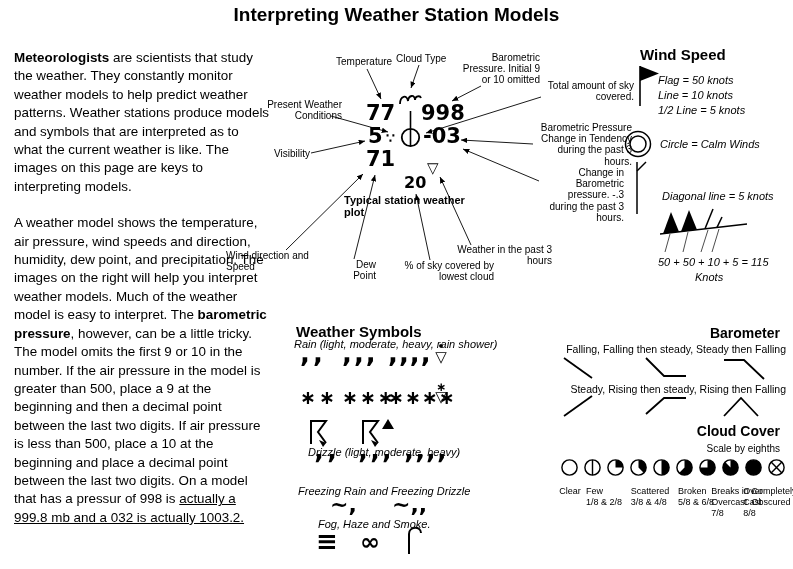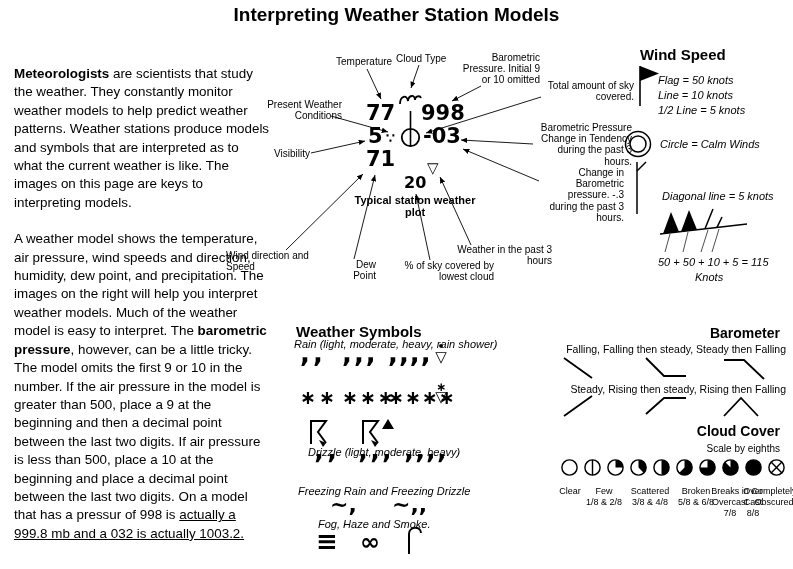--- a/index.html
+++ b/index.html
@@ -8,34 +8,34 @@
     position: relative; width: 793px; height: 569px; margin: 0 auto;
     background: #ffffff; color: #000;
     font-family: "Liberation Sans", sans-serif; overflow: hidden;
   }
   .page-title {
     position: absolute; top: 4px; left: 0; right: 0; margin: 0;
     text-align: center; font-size: 19px; font-weight: bold;
   }
   .intro { position: absolute; left: 14px; top: 49px; width: 256px;
            font-size: 13.4px; line-height: 18.4px; }
-  .intro p { margin: 16px 0 18px 0; }
+  .intro p { margin: 0 0 18px 0; }
   .u { text-decoration: underline; }
   .abs { position: absolute; }
   .lbl { position: absolute; font-size: 10px; line-height: 1.12; }
   .center { text-align: right; }
   .plotnum { position: absolute; font-weight: bold; font-size: 21px; line-height: 1;
              font-family: "DejaVu Sans", sans-serif; }
   .sec-title { position: absolute; font-size: 14px; font-weight: bold; }
   .small { position: absolute; font-size: 11px; line-height: 1.15; font-style: italic; }
   .glyph { position: absolute; font-weight: bold; line-height: 1;
            font-family: "DejaVu Sans", sans-serif; }
   .stack { position: absolute; text-align: center; line-height: 0.78; font-weight: bold;
            font-family: "DejaVu Sans", sans-serif; }
-  .cc-label { position: absolute; font-size: 9px; line-height: 1.2; text-align: center;
+  .cc-label { position: absolute; font-size: 9px; line-height: 1.2; text-align: left;
               white-space: pre-line; transform: translateX(-50%); }
   .cc-sym { position: absolute; width: 19px; height: 19px; }
   svg.overlay { position: absolute; left: 0; top: 0; }
 </style>
 </head>
 <body>
 
 <div class="page">
 
   <h1 class="page-title">Interpreting Weather Station Models</h1>
@@ -124,21 +124,21 @@
   <div class="plotnum" style="left:368px;top:126px">5</div>
   <div class="abs" style="left:386px;top:130px;font-size:14px;font-weight:bold">∵</div>
   <svg class="abs" style="left:400px;top:127px" width="21" height="21" viewBox="0 0 21 21">
     <circle cx="10.5" cy="10.5" r="8.7" fill="none" stroke="#000" stroke-width="1.8"></circle>
     <line x1="10.5" y1="1.8" x2="10.5" y2="19.2" stroke="#000" stroke-width="1.6"></line>
   </svg>
   <div class="plotnum" style="left:423px;top:126px">-03</div>
   <div class="plotnum" style="left:366px;top:149px">71</div>
   <div class="abs" style="left:427px;top:159px;font-size:15px">▽</div>
   <div class="plotnum" style="left:404px;top:175px;font-size:16px">20</div>
-  <div class="abs" style="left:344px;top:194px;width:142px;text-align:center;font-size:11px;font-weight:bold">Typical station weather plot</div>
+  <div class="abs" style="left:344px;top:194px;width:142px;font-size:11px;font-weight:bold">Typical station weather plot</div>
 
   <div class="sec-title" style="left:640px;top:46px;font-size:15px">Wind Speed</div>
   <div class="small" style="left:658px;top:74px">Flag = 50 knots</div>
   <div class="small" style="left:658px;top:89px">Line = 10 knots</div>
   <div class="small" style="left:658px;top:104px">1/2 Line = 5 knots</div>
   <div class="small" style="left:660px;top:138px">Circle = Calm Winds</div>
   <div class="small" style="left:662px;top:190px">Diagonal line = 5 knots</div>
   <div class="small" style="left:658px;top:256px">50 + 50 + 10 + 5 = 115</div>
   <div class="small" style="left:695px;top:271px">Knots</div>
 

